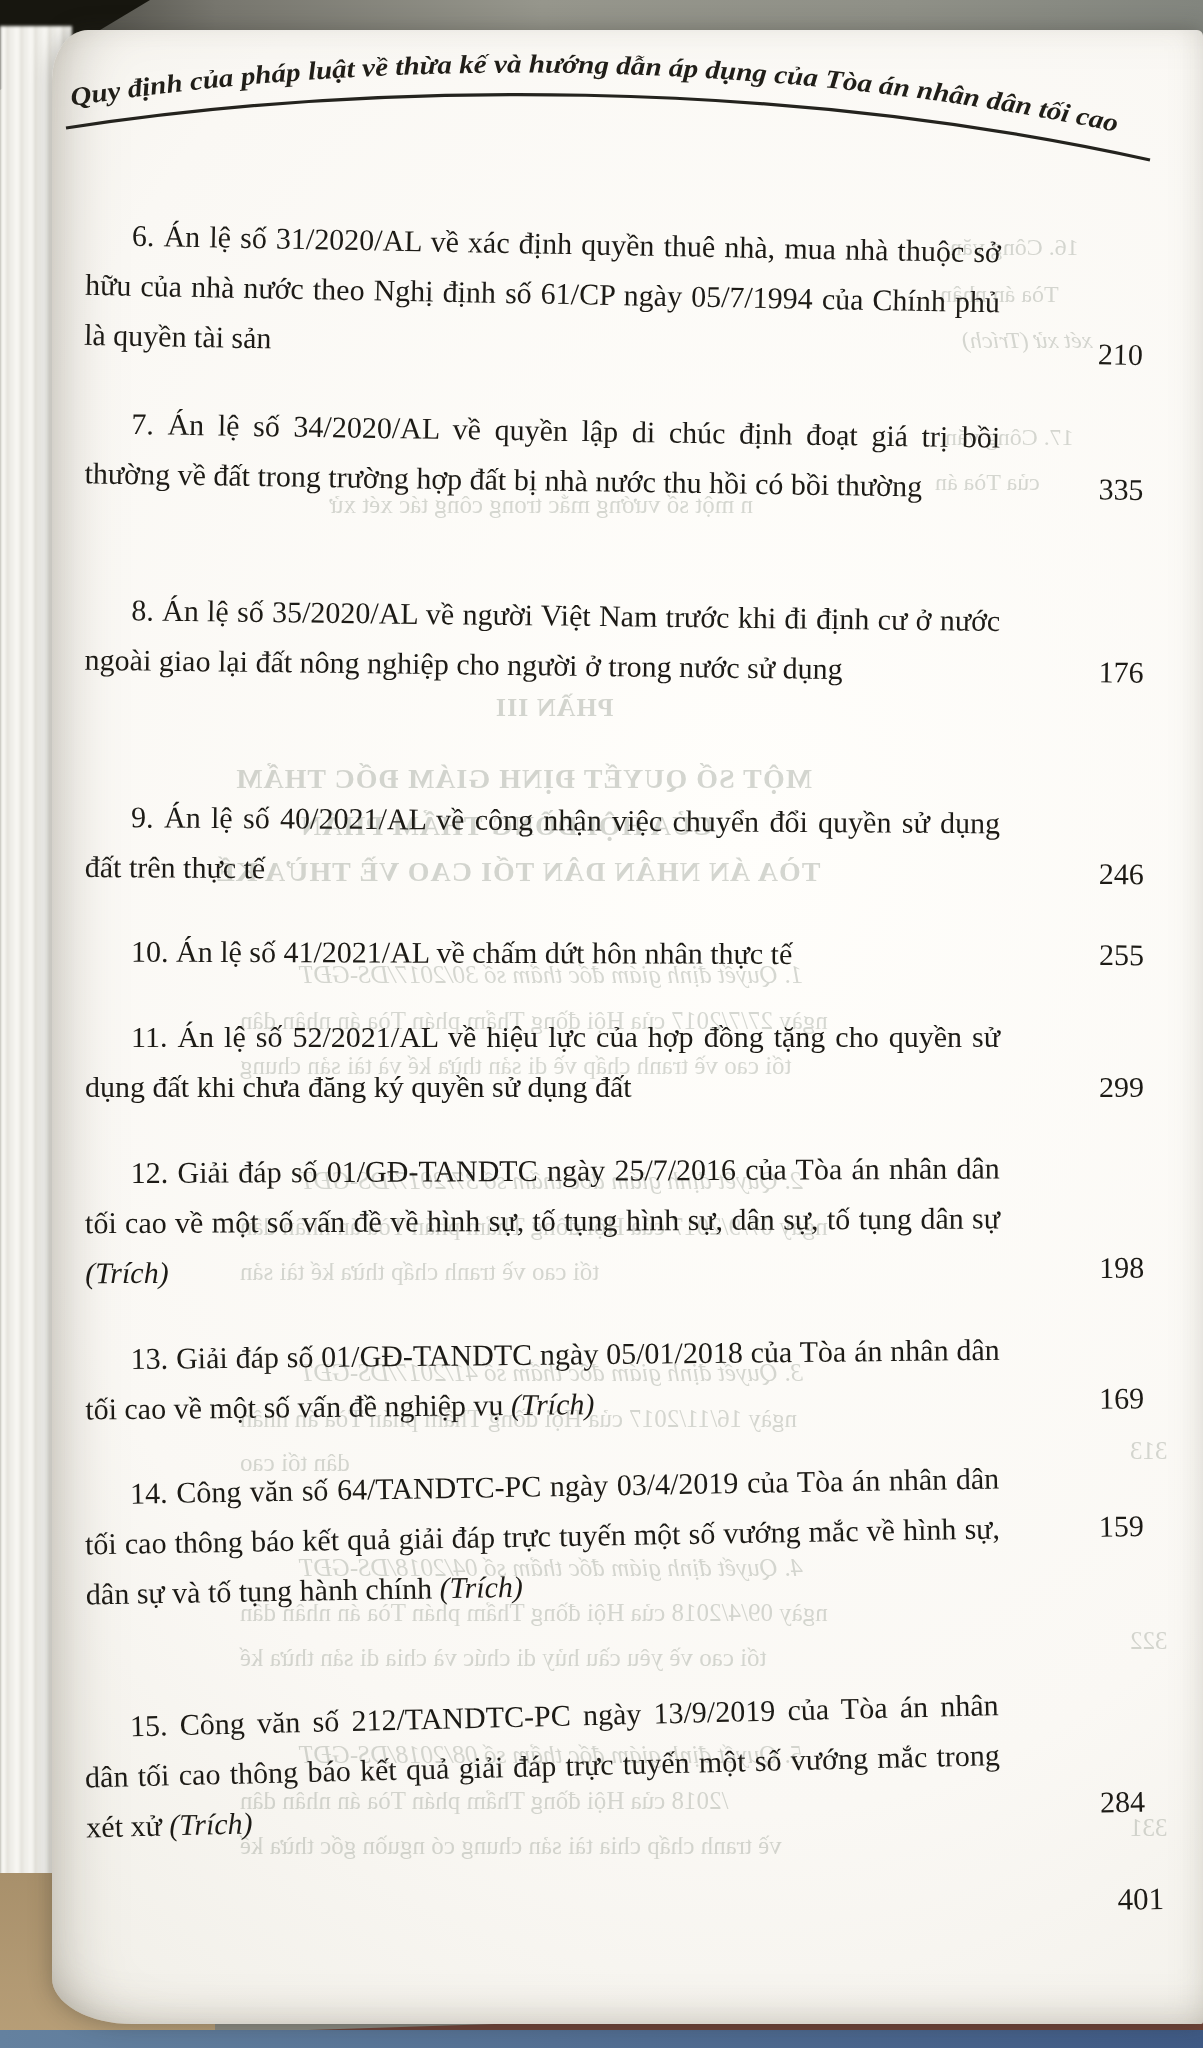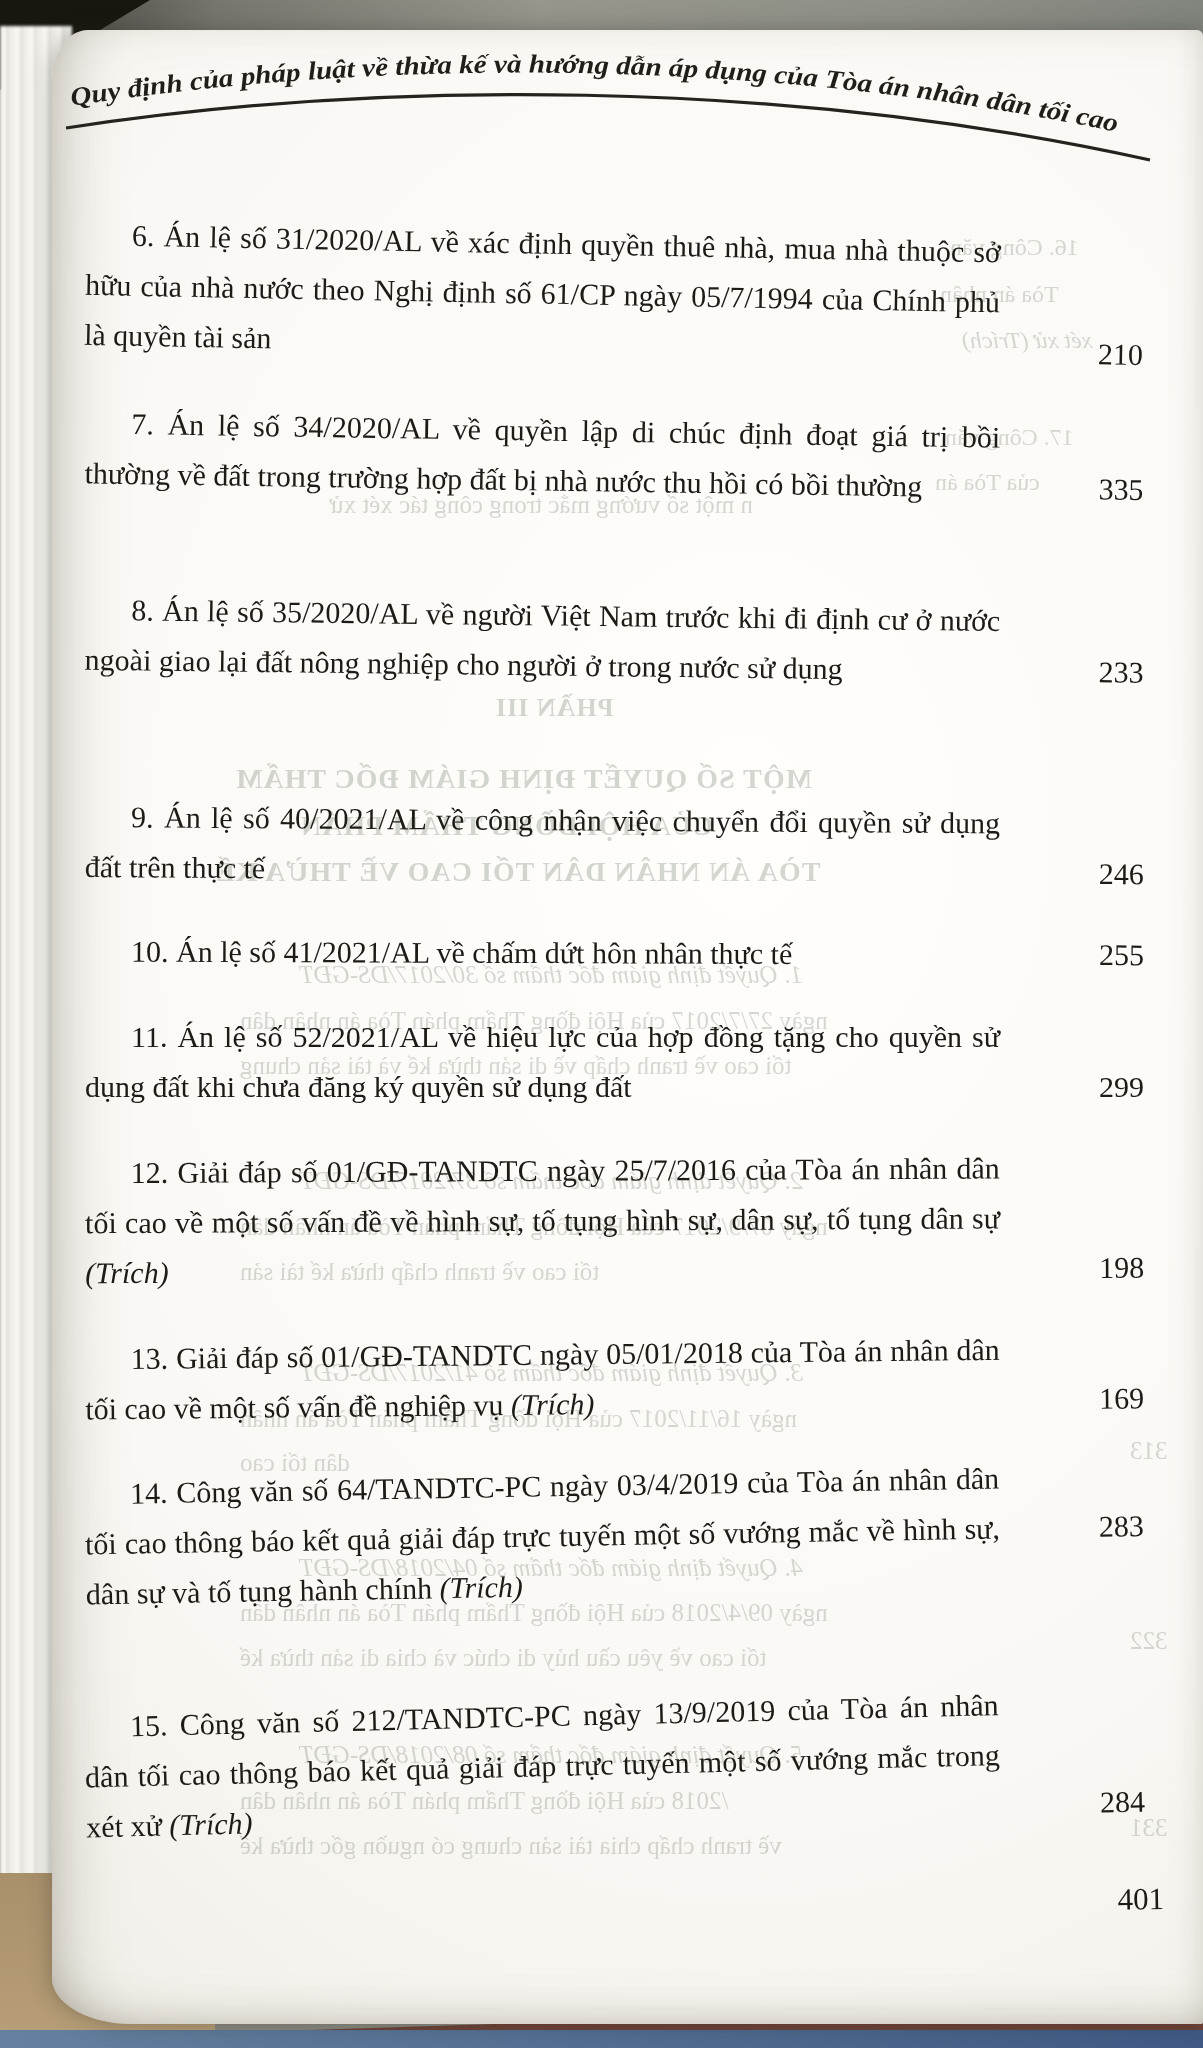--- a/index.html
+++ b/index.html
@@ -113,21 +113,21 @@
       <span class="pagenum">210</span>
     </div>
 
     <div class="entry" style="top:405px;--rot:0.9deg">
       <p class="etext"><span>7. Án lệ số 34/2020/AL về quyền lập di chúc định đoạt giá trị bồi thường về đất trong trường hợp đất bị nhà nước thu hồi có bồi thường</span><span class="trich"></span></p>
       <span class="pagenum">335</span>
     </div>
 
     <div class="entry" style="top:590px;--rot:0.7deg">
       <p class="etext"><span>8. Án lệ số 35/2020/AL về người Việt Nam trước khi đi định cư ở nước ngoài giao lại đất nông nghiệp cho người ở trong nước sử dụng</span><span class="trich"></span></p>
-      <span class="pagenum">233</span>
+      <span class="pagenum">176</span>
     </div>
 
     <div class="entry" style="top:795px;--rot:0.4deg">
       <p class="etext"><span>9. Án lệ số 40/2021/AL về công nhận việc chuyển đổi quyền sử dụng đất trên thực tế</span><span class="trich"></span></p>
       <span class="pagenum">246</span>
     </div>
 
     <div class="entry" style="top:928px;--rot:0.2deg">
       <p class="etext"><span>10. Án lệ số 41/2021/AL về chấm dứt hôn nhân thực tế</span><span class="trich"></span></p>
       <span class="pagenum">255</span>
@@ -143,21 +143,21 @@
       <span class="pagenum">198</span>
     </div>
 
     <div class="entry" style="top:1330px;--rot:-0.6deg">
       <p class="etext"><span>13. Giải đáp số 01/GĐ-TANDTC ngày 05/01/2018 của Tòa án nhân dân tối cao về một số vấn đề nghiệp vụ</span><span class="trich"> (Trích)</span></p>
       <span class="pagenum">169</span>
     </div>
 
     <div class="entry" style="top:1462px;--rot:-1.0deg;--nb:50px">
       <p class="etext"><span>14. Công văn số 64/TANDTC-PC ngày 03/4/2019 của Tòa án nhân dân tối cao thông báo kết quả giải đáp trực tuyến một số vướng mắc về hình sự, dân sự và tố tụng hành chính</span><span class="trich"> (Trích)</span></p>
-      <span class="pagenum">283</span>
+      <span class="pagenum">159</span>
     </div>
 
     <div class="entry" style="top:1692px;--rot:-1.4deg">
       <p class="etext"><span>15. Công văn số 212/TANDTC-PC ngày 13/9/2019 của Tòa án nhân dân tối cao thông báo kết quả giải đáp trực tuyến một số vướng mắc trong xét xử</span><span class="trich"> (Trích)</span></p>
       <span class="pagenum">284</span>
     </div>
 
   </div>
 
   <div class="folio">401</div>

